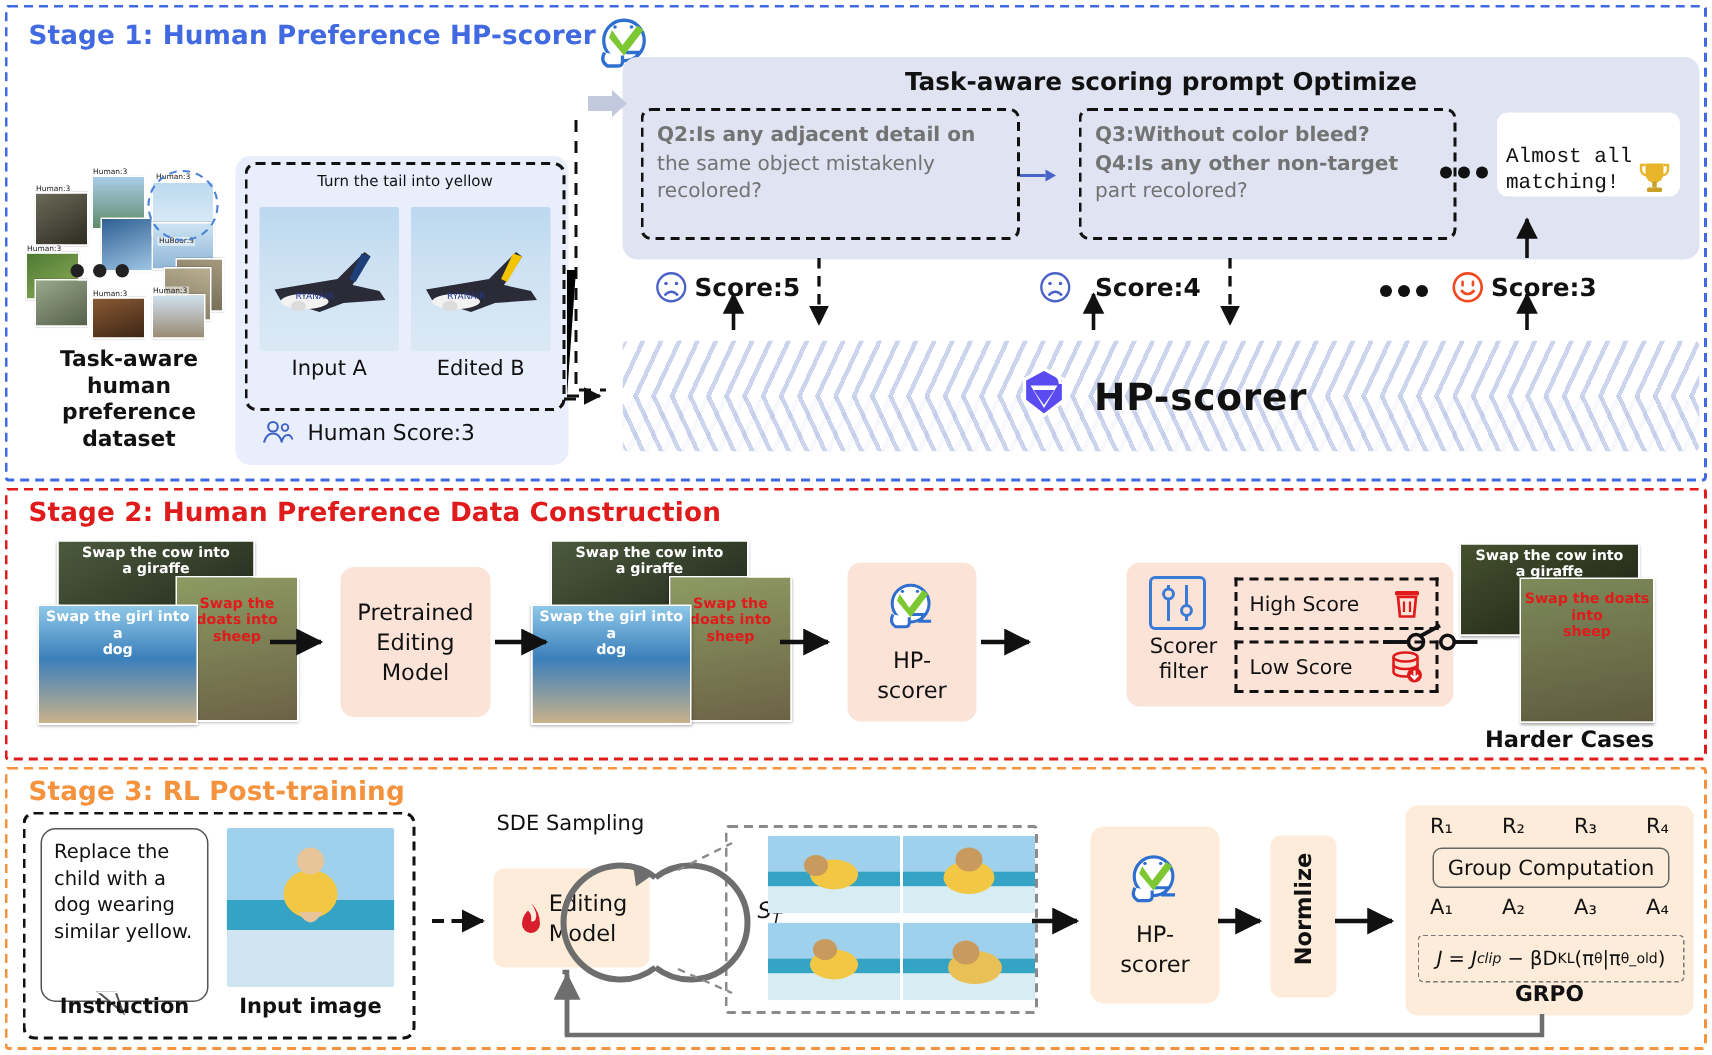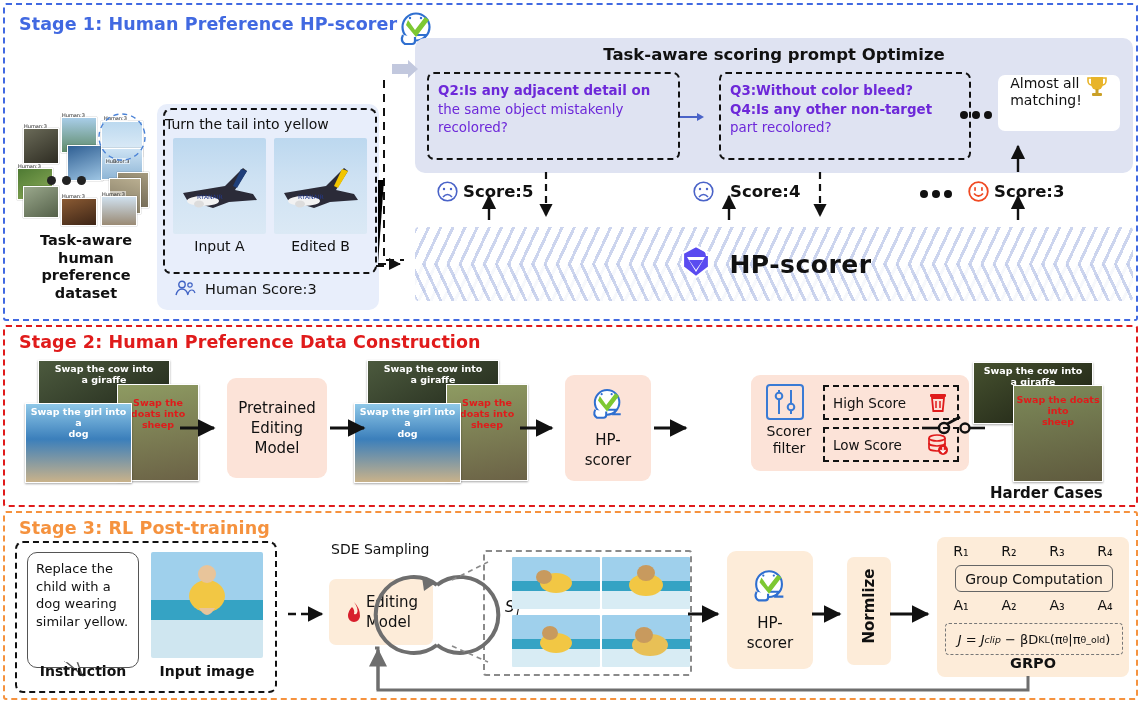--- a/index.html
+++ b/index.html
@@ -28,40 +28,40 @@
   .thumbs{position:absolute;left:0;top:0;width:140px;height:110px;}
   .th{position:absolute;border:1.5px solid #fff;box-shadow:0 0 1px rgba(0,0,0,.45);}
   .thlab{position:absolute;font-size:5px;color:#222;background:rgba(255,255,255,.55);padding:0 1px;white-space:nowrap;}
   .dots3{position:absolute;display:flex;gap:6px;}
   .dots3 i{width:9px;height:9px;background:#222;border-radius:50%;display:block;}
   .ds-caption{position:absolute;left:-2px;top:122px;width:146px;text-align:center;font-size:14.5px;
       font-weight:bold;line-height:17.5px;color:#111;}
 
   .samplecard{position:absolute;left:152px;top:99px;width:222px;height:206px;background:#e8eefb;border-radius:10px;}
   .dashcard{position:absolute;left:6px;top:4px;width:210px;height:162px;border:2px dashed #111;border-radius:8px;}
-  .sample-title{position:absolute;left:0;top:6px;width:210px;font-size:14px;color:#111;}
+  .sample-title{position:absolute;left:0;top:6px;width:210px;text-align:center;font-size:10px;color:#111;}
   .imgpair{position:absolute;left:8px;top:28px;width:194px;height:96px;display:flex;gap:8px;}
   .planeimg{width:93px;height:96px;border-radius:2px;position:relative;overflow:hidden;
      background:linear-gradient(#bcd8ef 0%,#cfe2f3 45%,#dbe9f5 100%);}
   .imglabels{position:absolute;left:8px;top:128px;width:194px;display:flex;gap:8px;}
   .imglabels span{width:93px;text-align:center;font-size:14px;color:#111;}
   .humanscore{position:absolute;left:16px;top:176px;display:flex;align-items:center;gap:8px;font-size:14.5px;color:#111;}
 
   .optbox{position:absolute;left:410px;top:33px;width:718px;height:135px;background:#dfe3f2;border-radius:10px;}
   .opt-title{position:absolute;left:0;top:7px;width:718px;text-align:center;font-size:16.5px;font-weight:bold;color:#111;}
   .qdash{position:absolute;border:2px dashed #111;border-radius:7px;box-sizing:border-box;padding:8px 9px;}
   #q2box{left:12px;top:34px;width:253px;height:88px;}
   #q34box{left:304px;top:34px;width:252px;height:88px;}
-  .qtxt{font-size:13.4px;line-height:18.5px;color:#6d28d9;}
+  .qtxt{font-size:13.4px;line-height:18.5px;color:#737373;}
   .qtxt b{font-weight:bold;}
   .arrow-sm{position:absolute;left:265px;top:74px;width:24px;height:10px;}
   .dots-opt{position:absolute;left:545px;top:73px;display:flex;gap:4px;}
   .dots-opt i{width:8px;height:8px;border-radius:50%;background:#111;display:block;}
   .winbox{position:absolute;left:583px;top:37px;width:122px;height:56px;background:#fff;border-radius:7px;
-     display:flex;align-items:flex-start;justify-content:center;gap:4px;}
+     display:flex;align-items:flex-end;justify-content:center;gap:4px;font-family:Liberation Mono, monospace;}
   .wintxt{font-size:14px;line-height:17px;color:#111;}
 
   .scorerow{position:absolute;display:flex;align-items:center;gap:5px;font-size:16.5px;font-weight:bold;color:#111;}
   #score5{left:432px;top:176px;justify-content:space-between;}
   #score4{left:688px;top:176px;gap:16px;}
   #score3{left:963px;top:176px;}
   .dots-score{position:absolute;left:915px;top:185px;display:flex;gap:4px;}
   .dots-score i{width:8px;height:8px;border-radius:50%;background:#111;display:block;}
 
   .hpbar{position:absolute;left:410px;top:222px;width:718px;height:74px;border-radius:4px;overflow:hidden;

